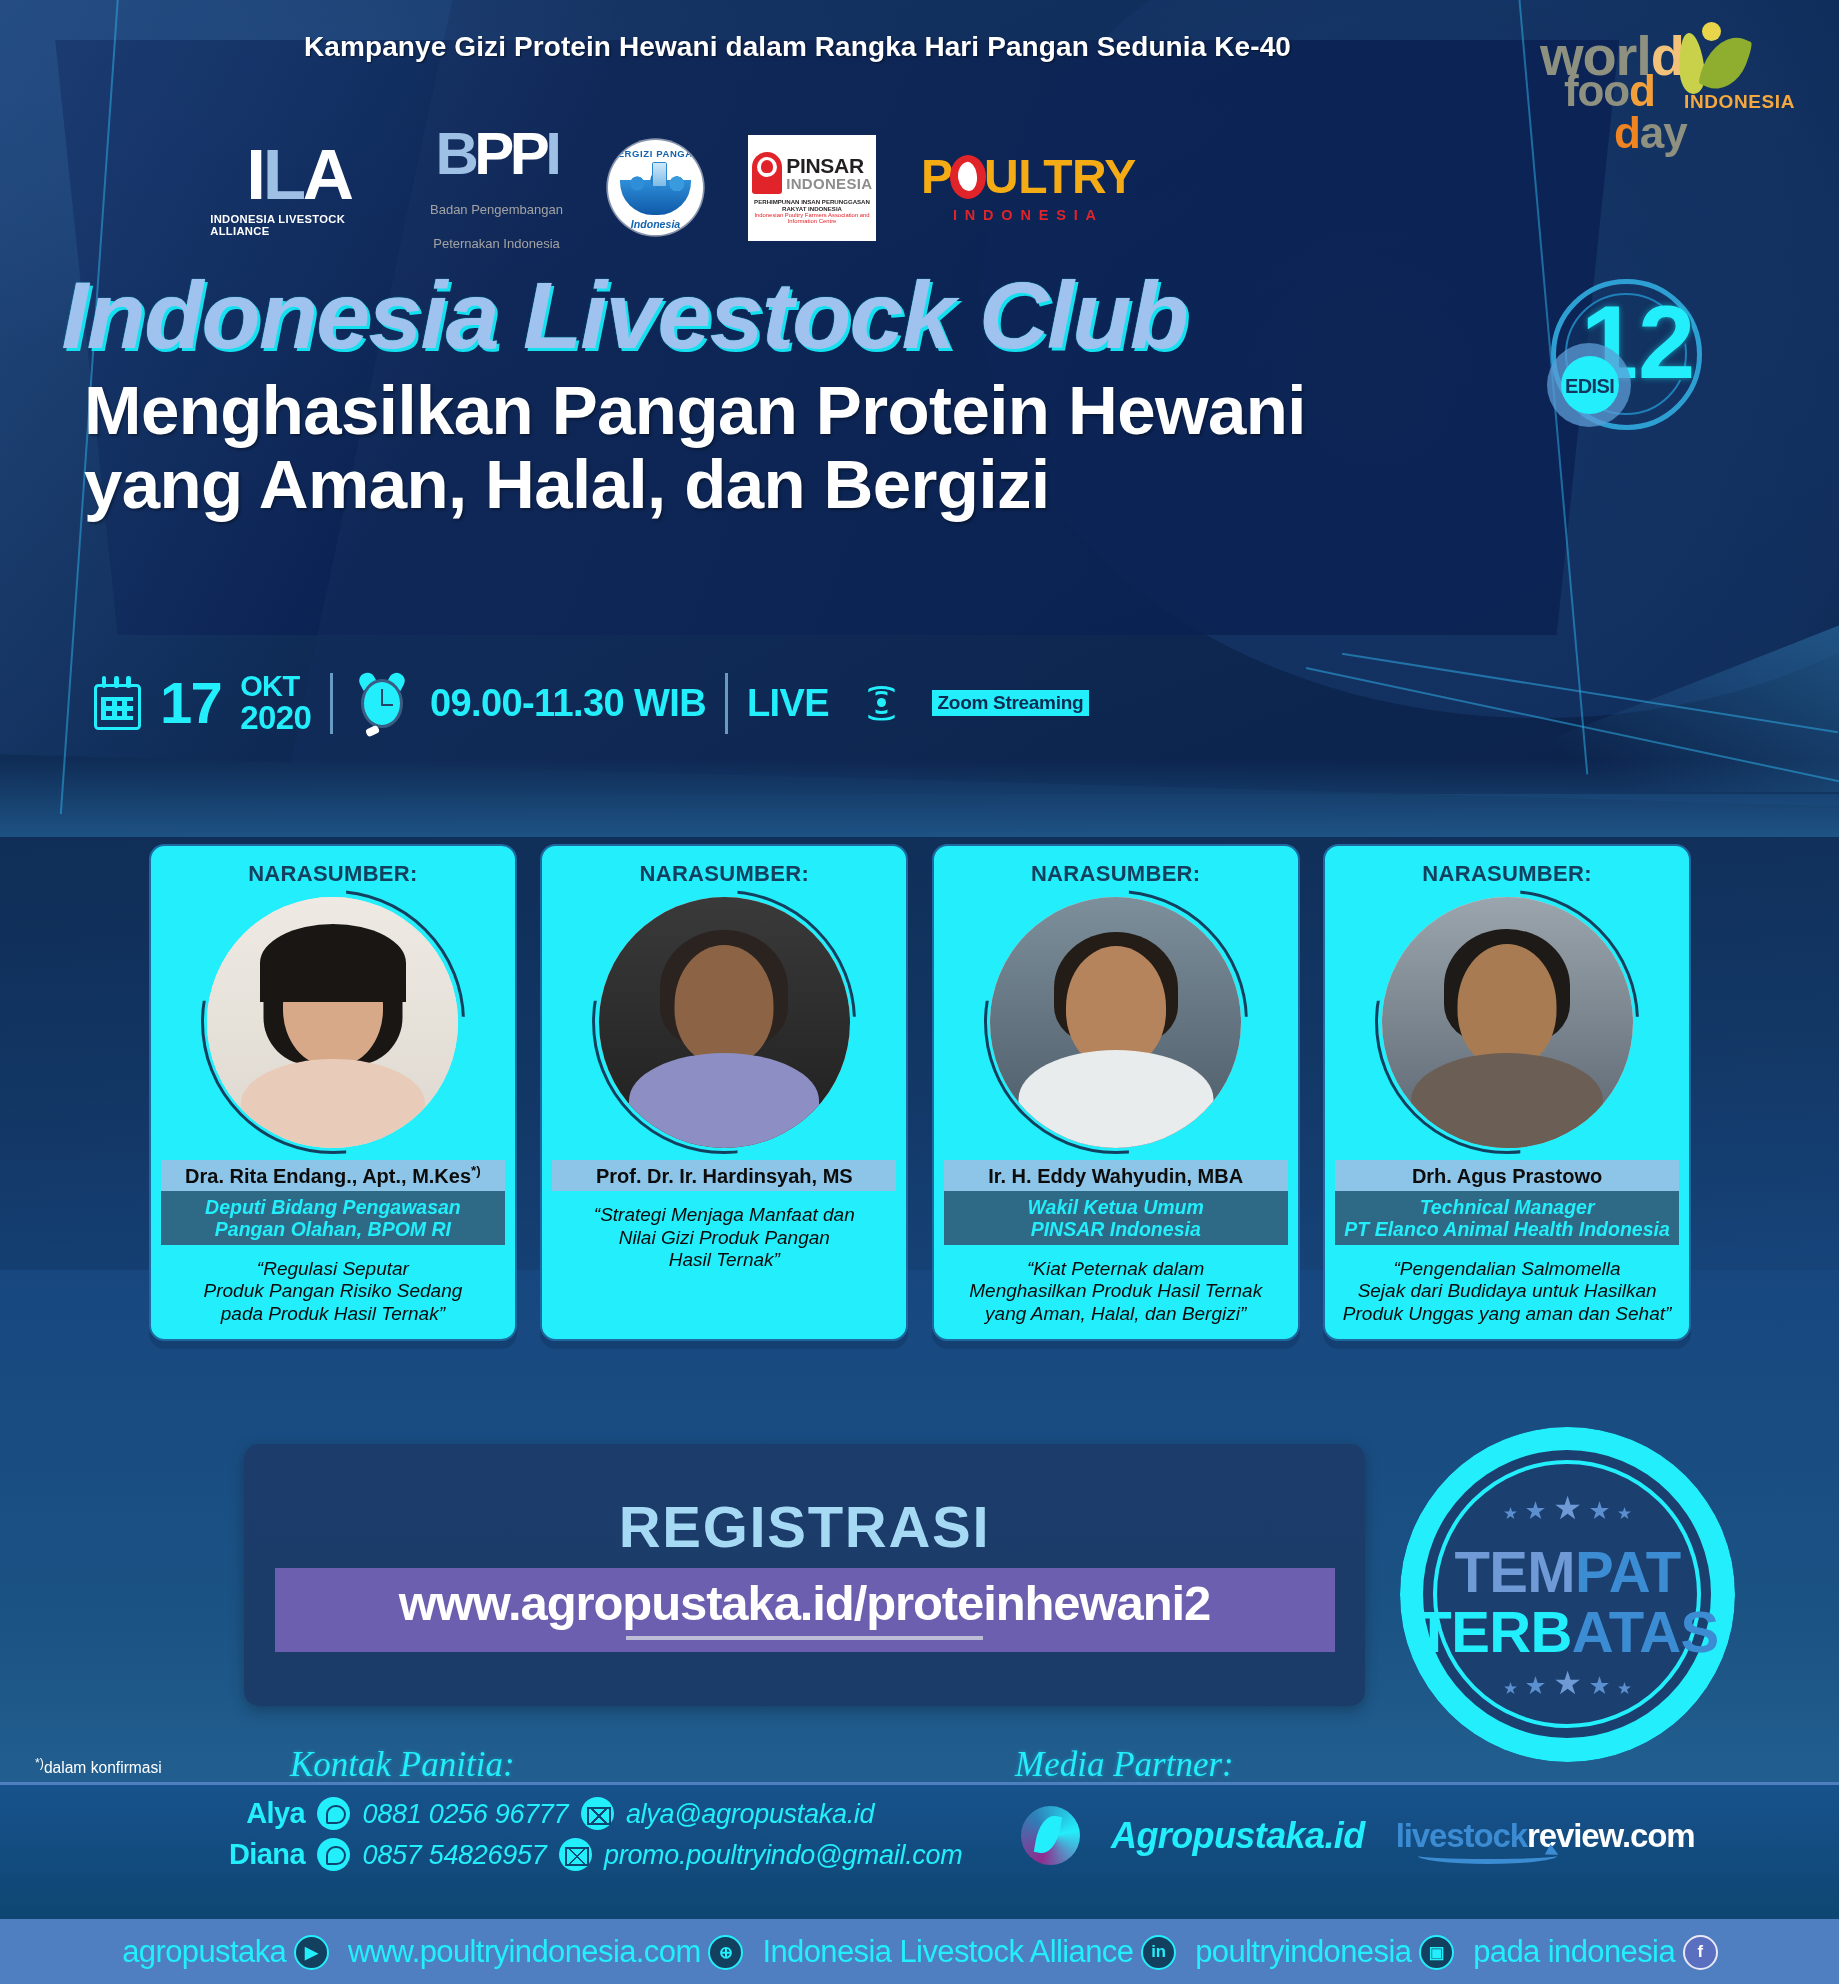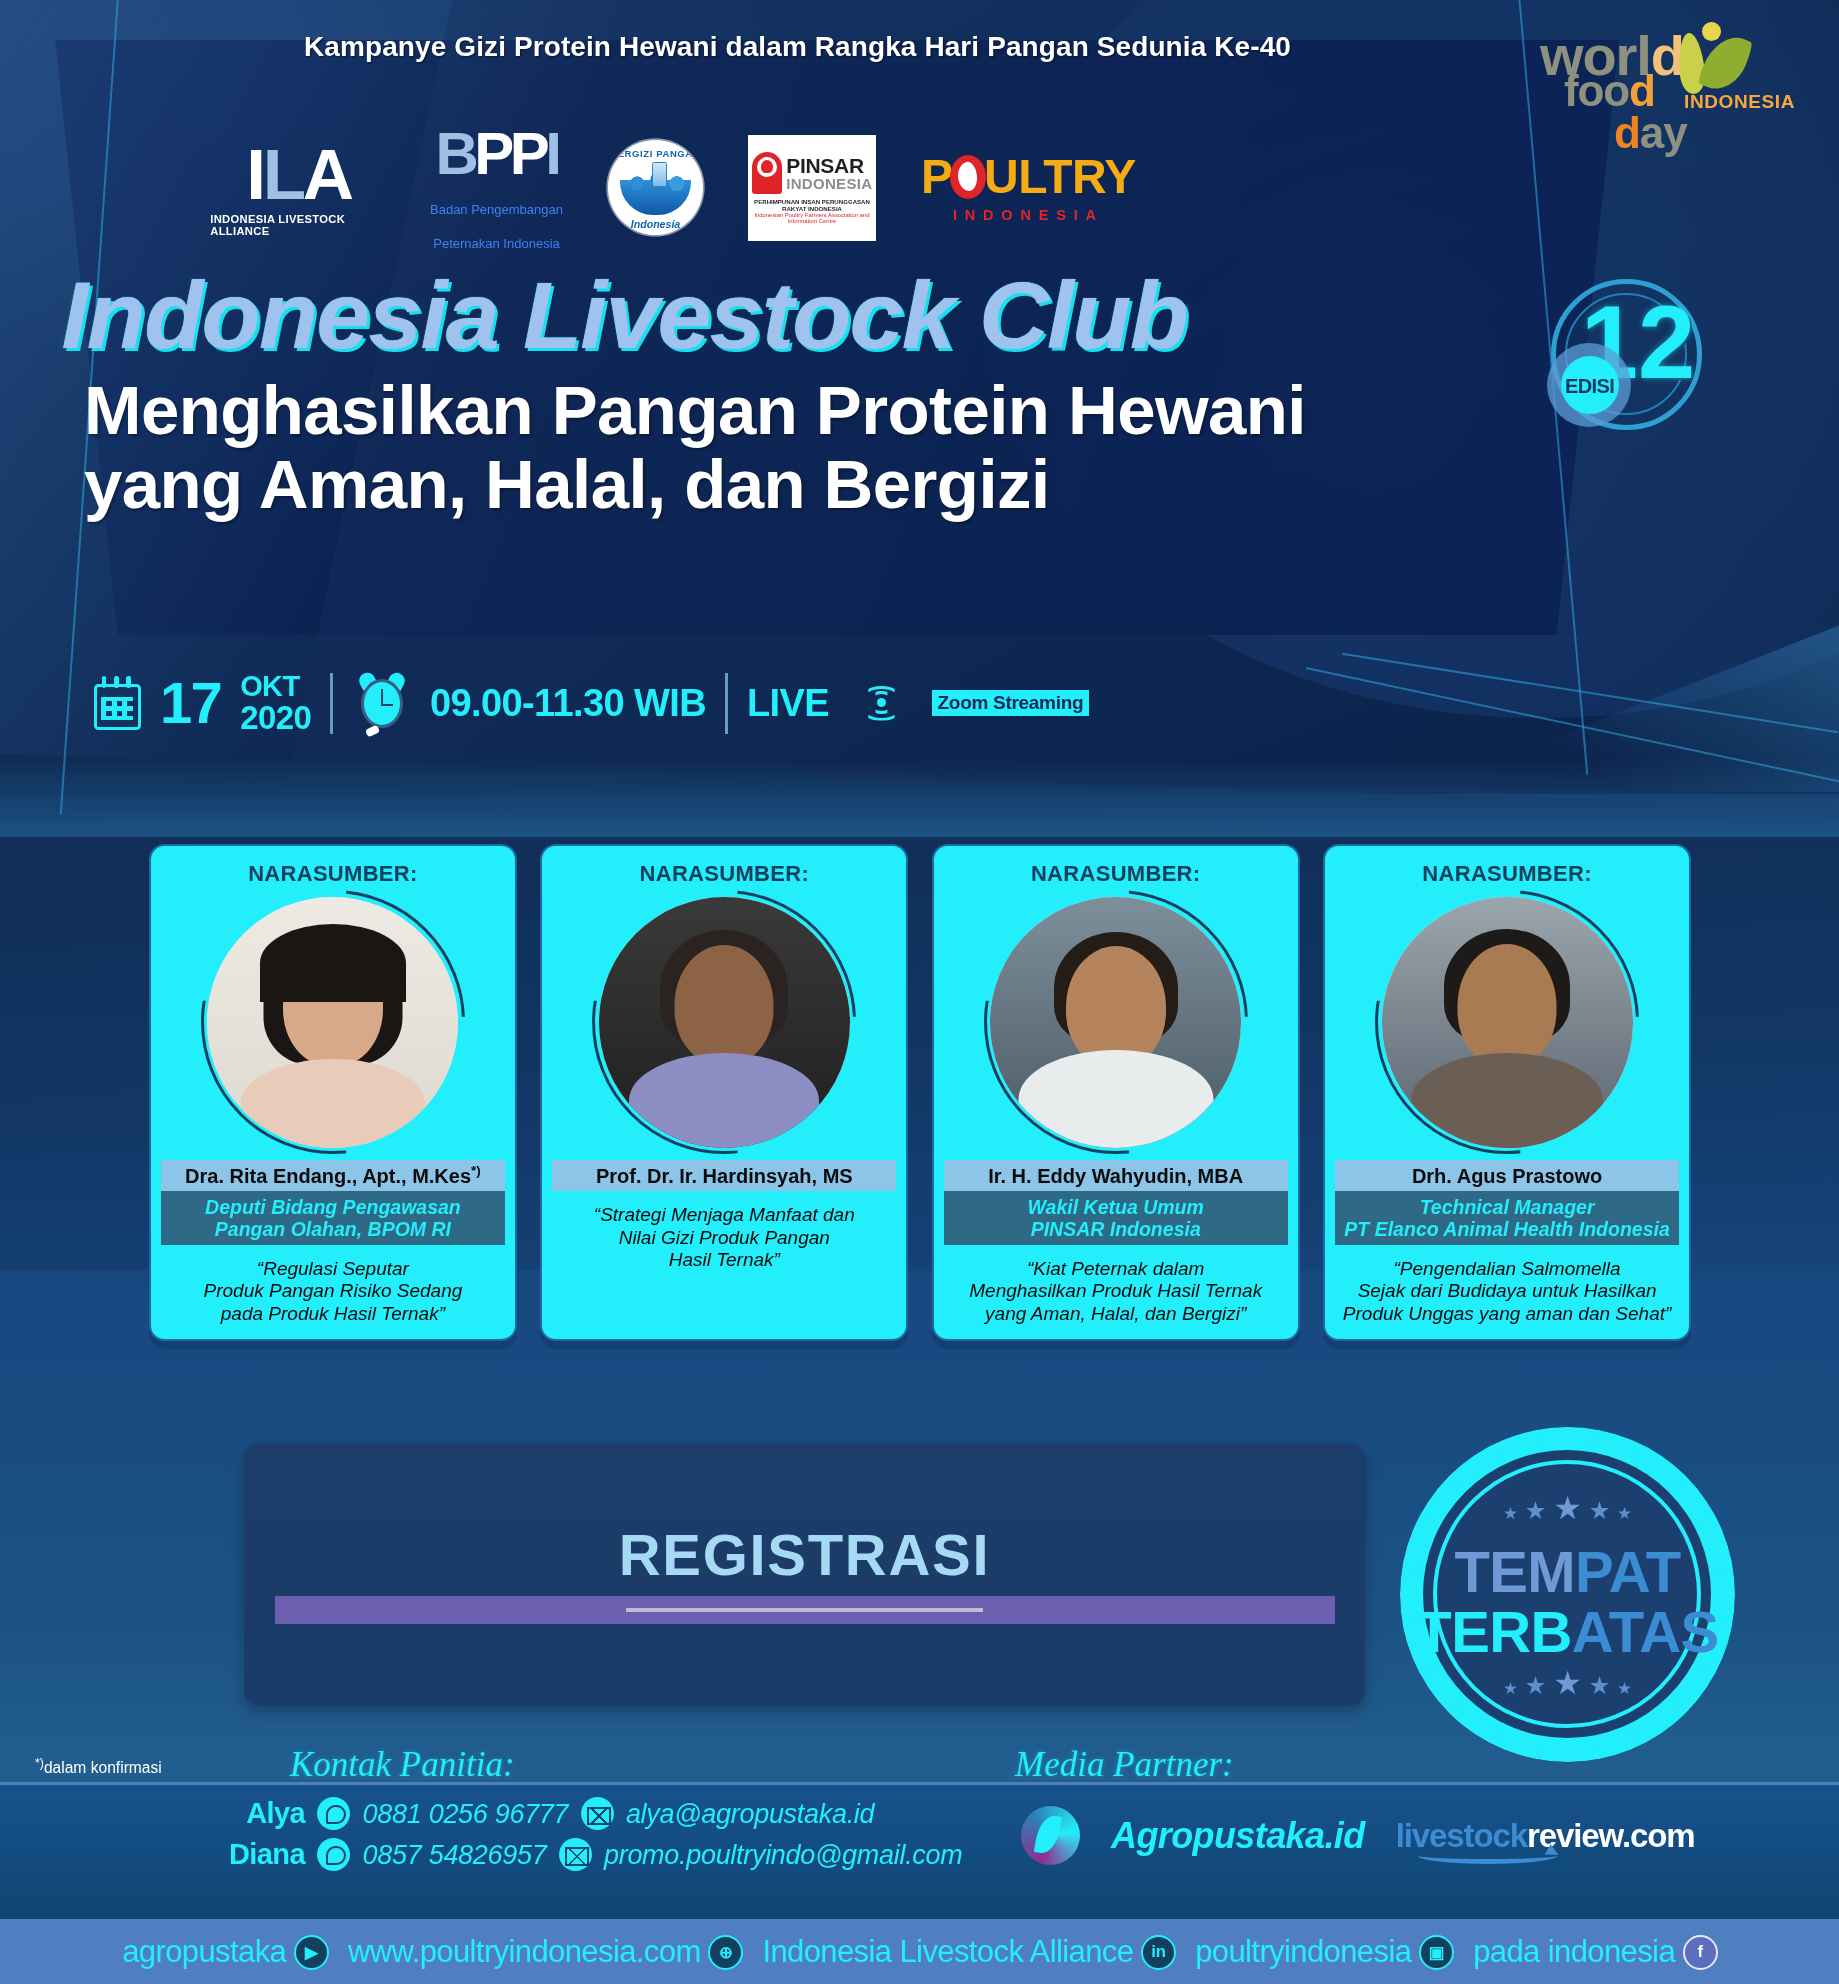--- a/index.html
+++ b/index.html
@@ -100,21 +100,21 @@
   .ila-wrap { position:relative; width:173px; }
   .ila-glyph { font-size:71px; font-weight:bold; letter-spacing:-3.3px; line-height:1;
                color:#fff; position:relative; display:block; text-align:center;
                font-family:"Liberation Sans", sans-serif; }
   .ila-glyph .hl { color:#9dc0e4; }
   .ila-sub { font-size:11px; font-weight:bold; letter-spacing:0.3px; color:#fff; margin-top:2.2px;
              transform:scaleX(1.02); }
 
   .bppi-glyph { font-size:60px; font-weight:bold; letter-spacing:-4.5px; line-height:1; color:#9dc0e4; }
   .bppi-glyph .w { color:#ffffff; }
-  .bppi-sub { font-size:13px; color:#3b82f6; line-height:1.15; margin-top:19px; text-align:center; }
+  .bppi-sub { font-size:13px; color:#a3a3a3; line-height:1.15; margin-top:19px; text-align:center; }
 
   .pergizi { width:95px; height:95px; border-radius:50%; background:#fff; position:relative; overflow:hidden;
              box-shadow:0 0 0 1.7px rgba(255,255,255,.5); }
   .pergizi .rim-top { position:absolute; left:0; right:0; top:7.8px; text-align:center;
       font-size:9.5px; font-weight:bold; color:#1263ae; letter-spacing:0.6px; }
   .pergizi .rim-bot { position:absolute; left:0; right:0; bottom:5.6px; text-align:center;
       font-size:10.6px; font-style:italic; font-weight:bold; color:#1263ae; }
   .pergizi .bowl { position:absolute; left:12.3px; right:12.3px; top:40px; height:35px;
       background:linear-gradient(180deg,#2e8fd8,#0f59a8); border-radius:0 0 33px 33px; }
   .pergizi .glass { position:absolute; left:44px; top:22px; width:14.5px; height:24.5px;
@@ -587,20 +587,21 @@
       <div>Sejak dari Budidaya untuk Hasilkan</div>
       <div>Produk Unggas yang aman dan Sehat”</div>
     </div>
   </div>
 
 </div>
 
 <div id="reg-panel">
   <div class="reg-title">REGISTRASI</div>
   <div class="reg-url-box">
+    <div class="reg-url">www.agropustaka.id/proteinhewani2</div>
     <div class="reg-underline"></div>
   </div>
 </div>
 
 <div id="stamp">
   <div class="stamp-scallop"></div>
   <div class="stamp-inner"></div>
   <div class="stamp-ring"></div>
   <div class="stamp-stars stars-top">
     <span class="s-xs">★</span><span class="s-sm">★</span><span class="s-md">★</span><span class="s-sm">★</span><span class="s-xs">★</span>

